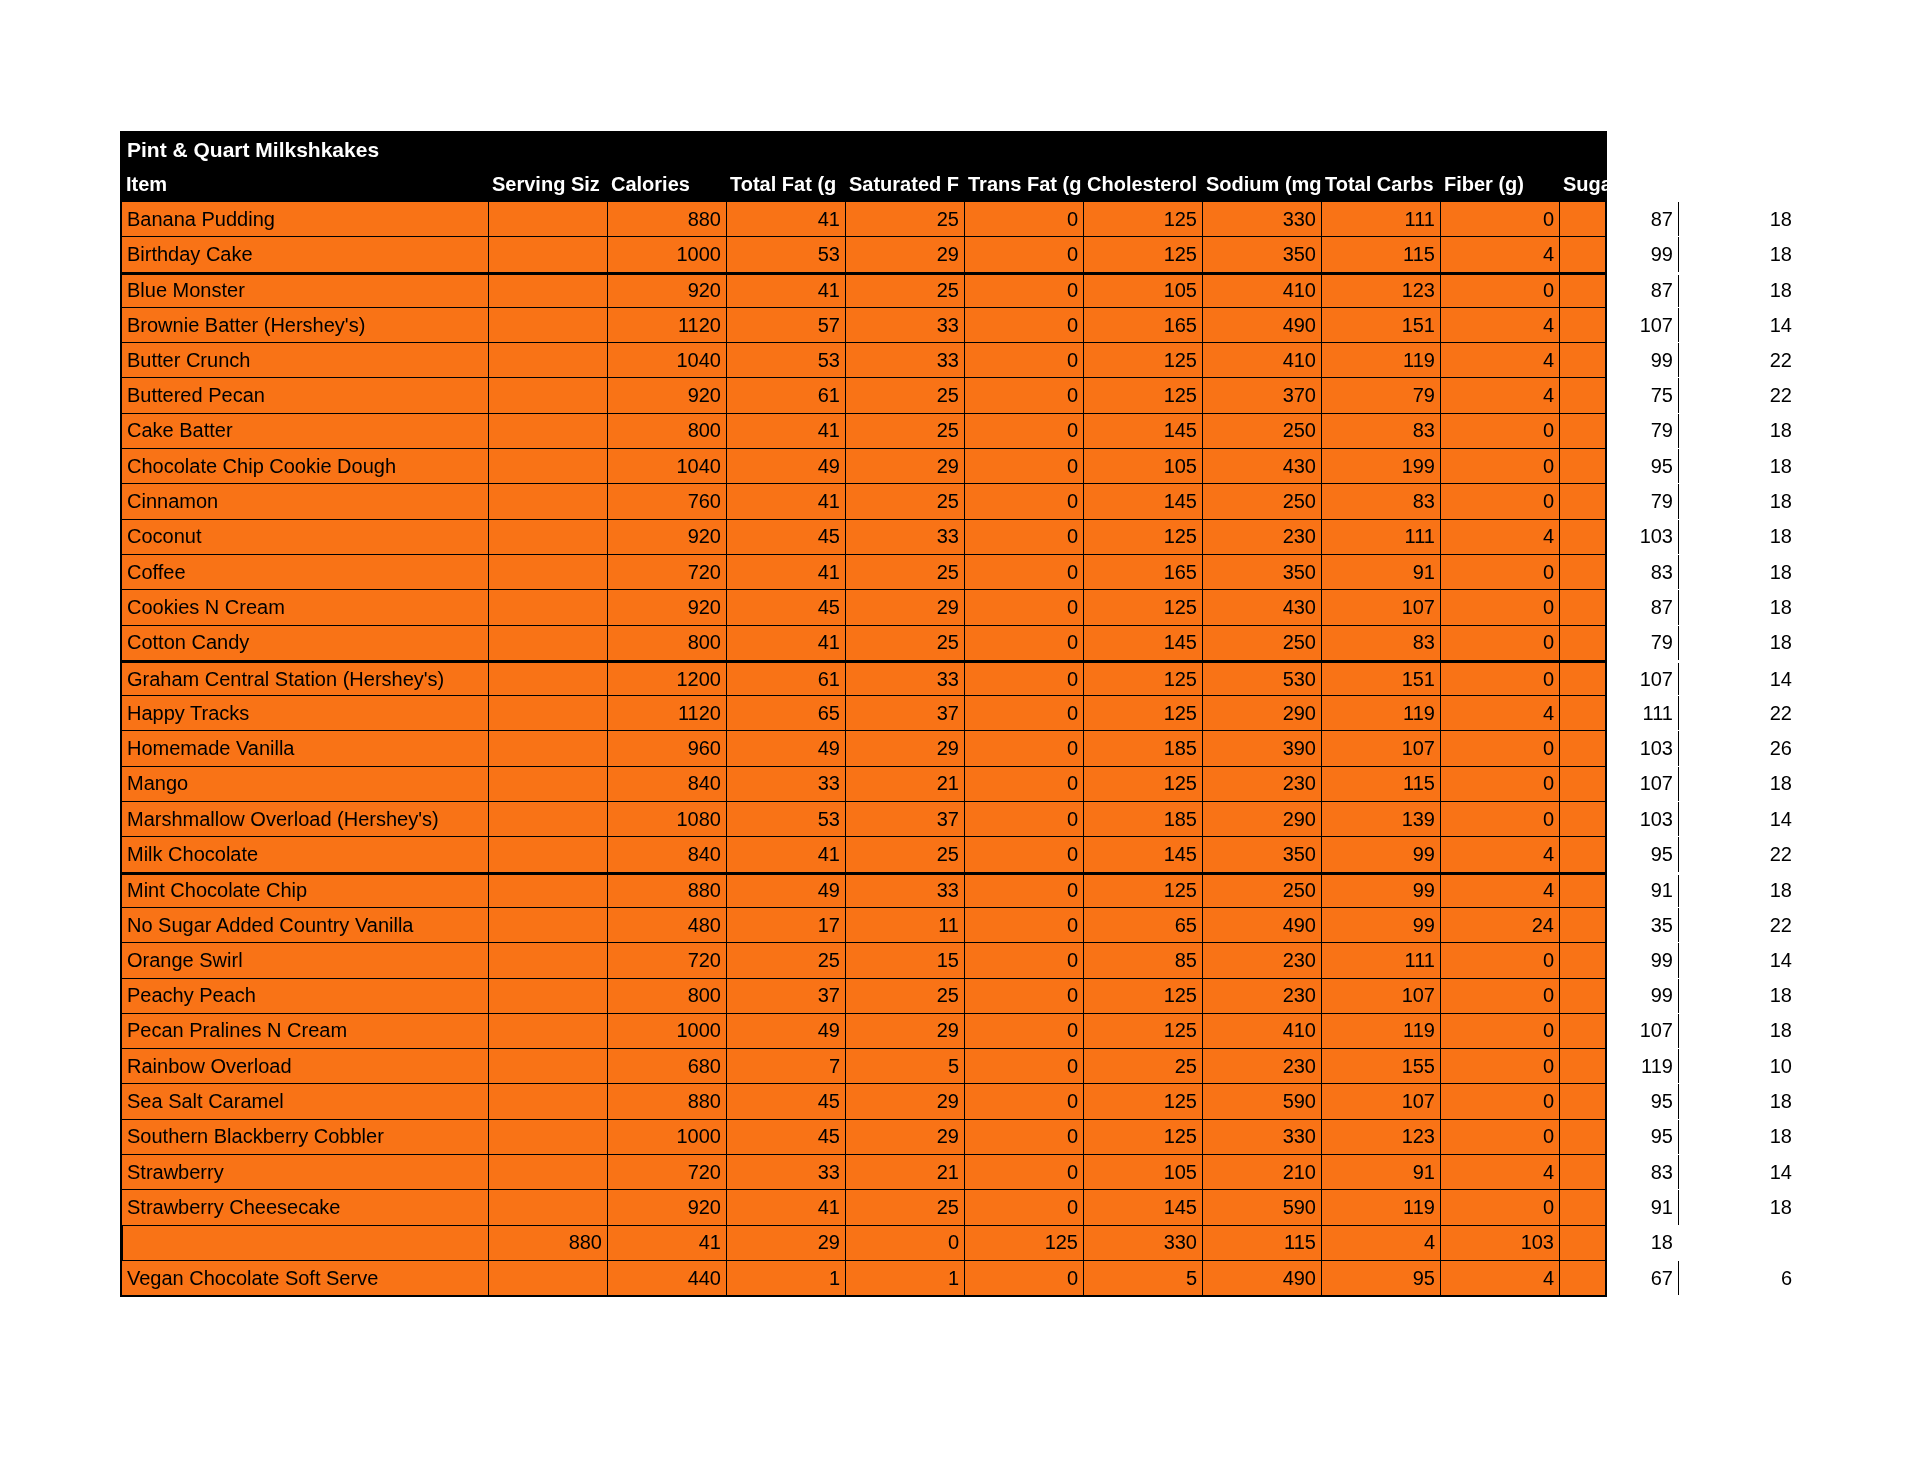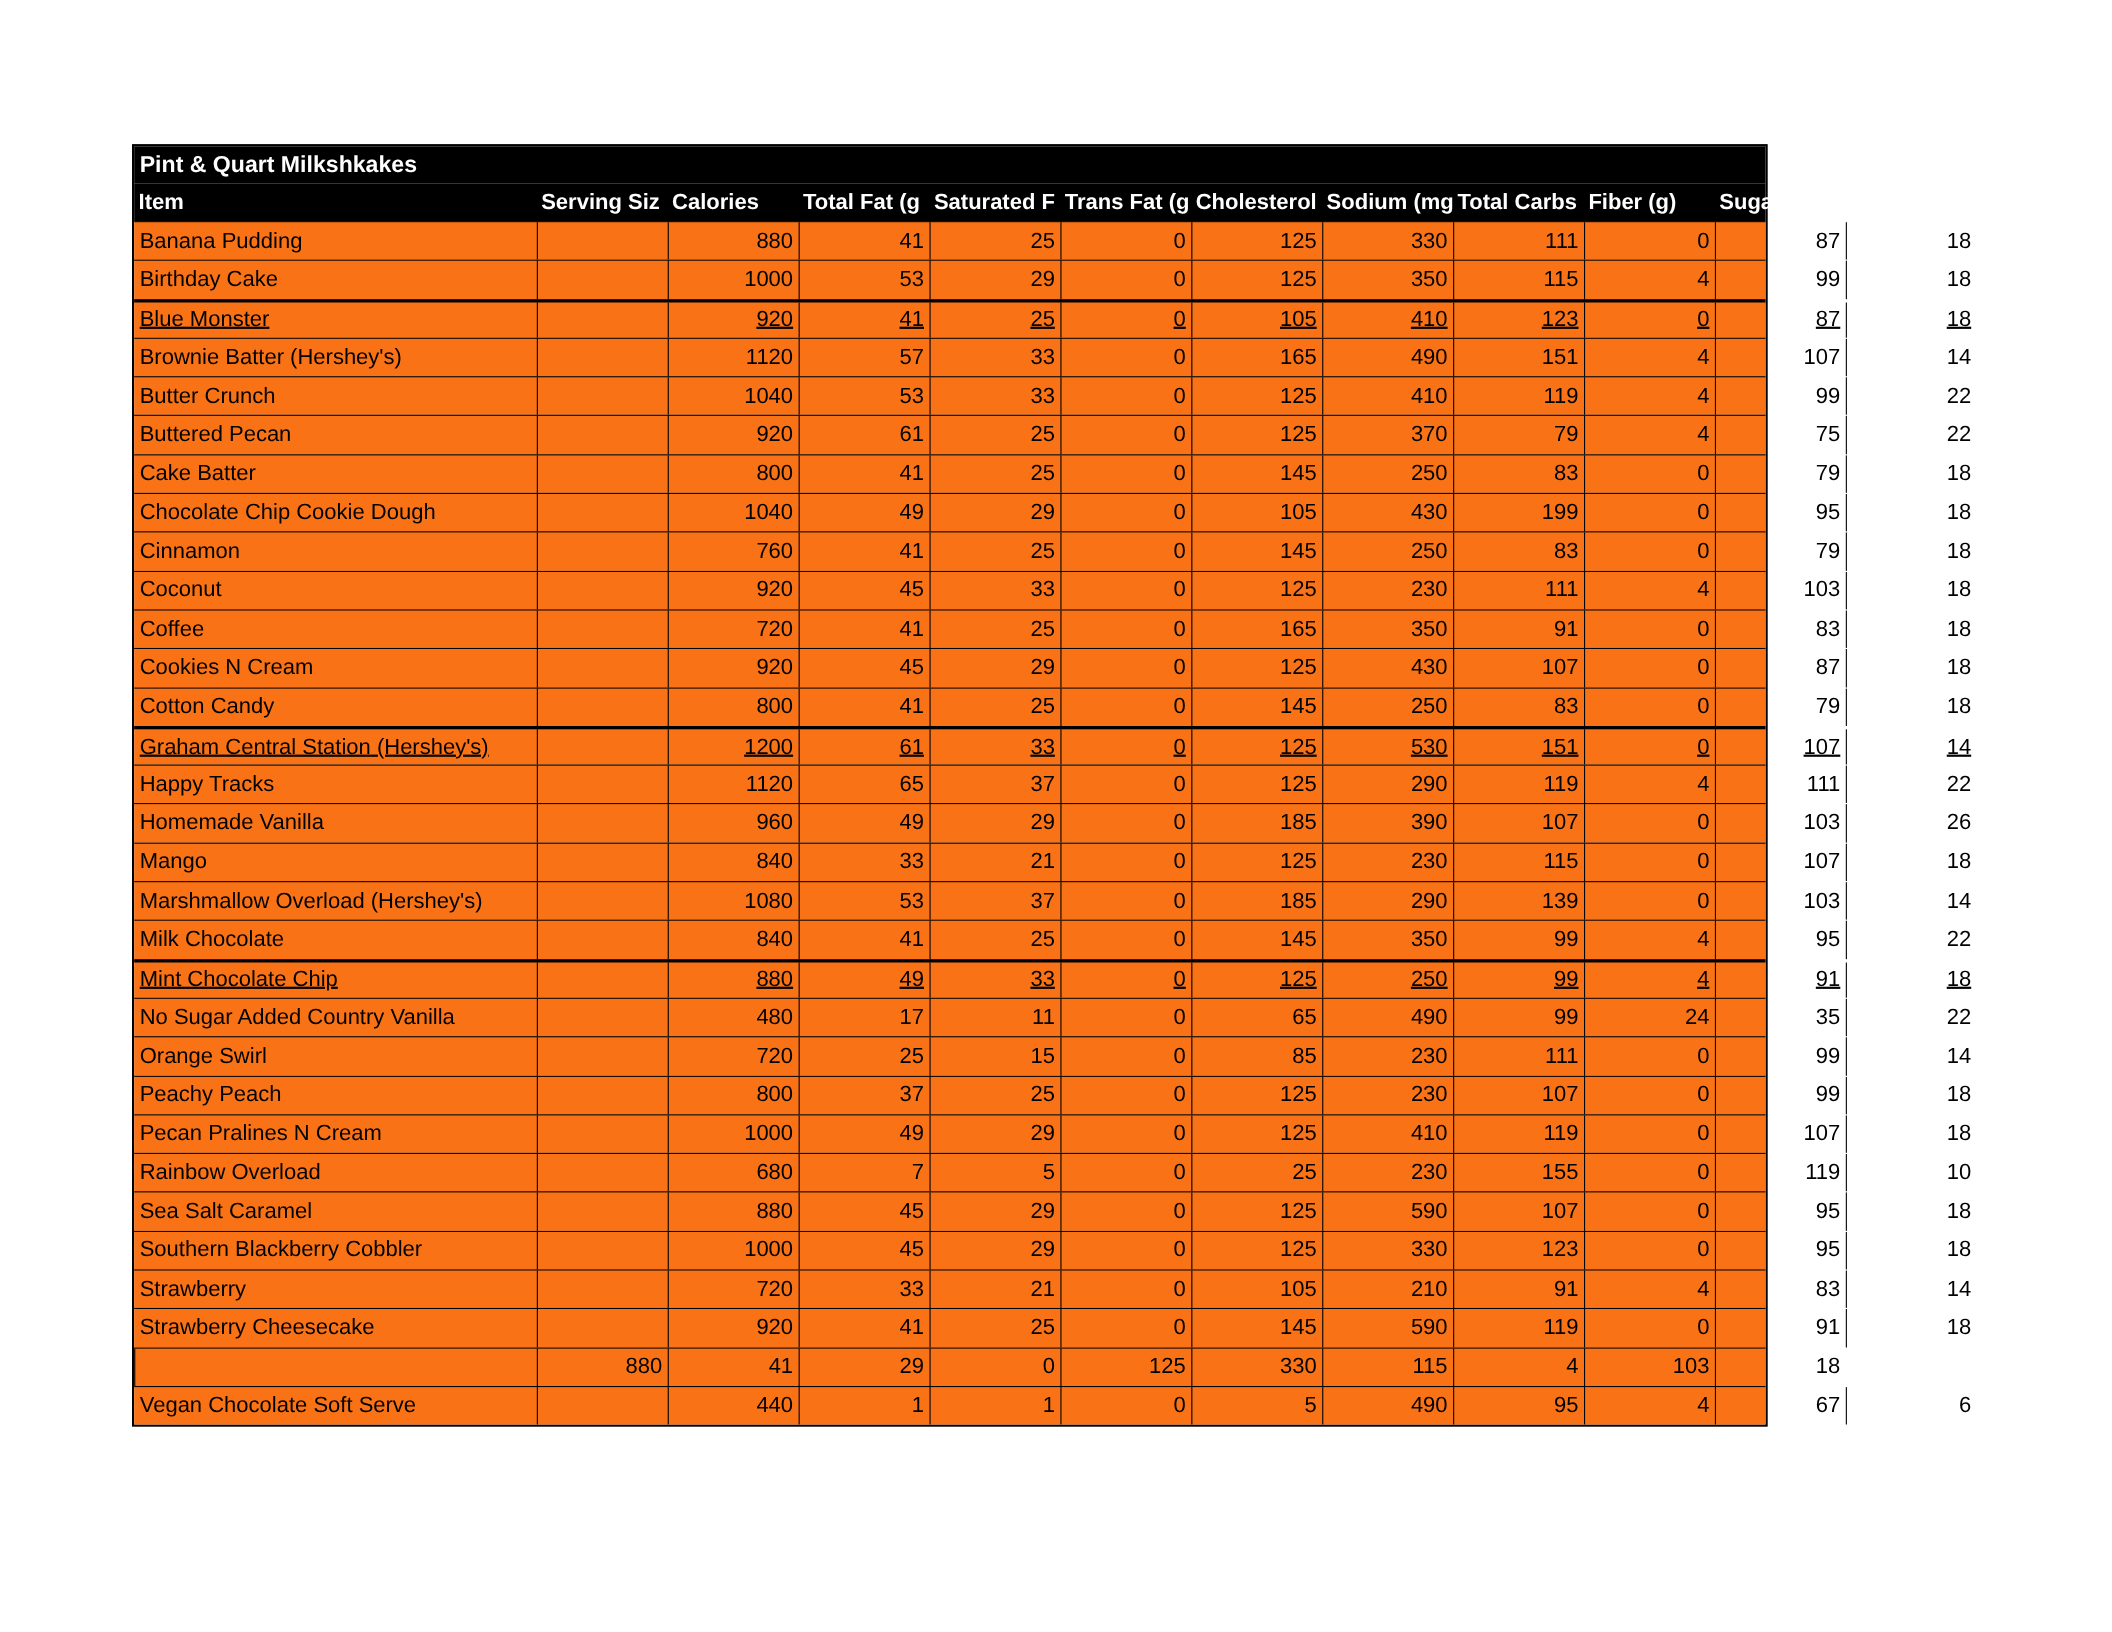--- a/index.html
+++ b/index.html
@@ -32,21 +32,21 @@
     height:36px;background:#efefef;
     display:flex;align-items:center;
     font-size:20px;padding-left:5px;
     overflow:hidden;white-space:nowrap;
   }
   .row{
     display:grid;grid-template-columns:366px repeat(11,119px);
     height:35.3px;box-sizing:border-box;
     border-top:1.6px solid #000;background:#f97316;
   }
-  .row.thick-top{border-top:3.2px solid #000;text-decoration:underline;}
+  .row.thick-top{border-top:3.2px solid #000;}
   .cell{
     display:flex;align-items:center;
     font-size:20px;overflow:hidden;white-space:nowrap;
     box-sizing:border-box;
   }
   .cell.item{padding-left:5px;}
   .cell.num{
     border-left:1.6px solid #000;
     justify-content:flex-end;padding-right:5px;
   }

